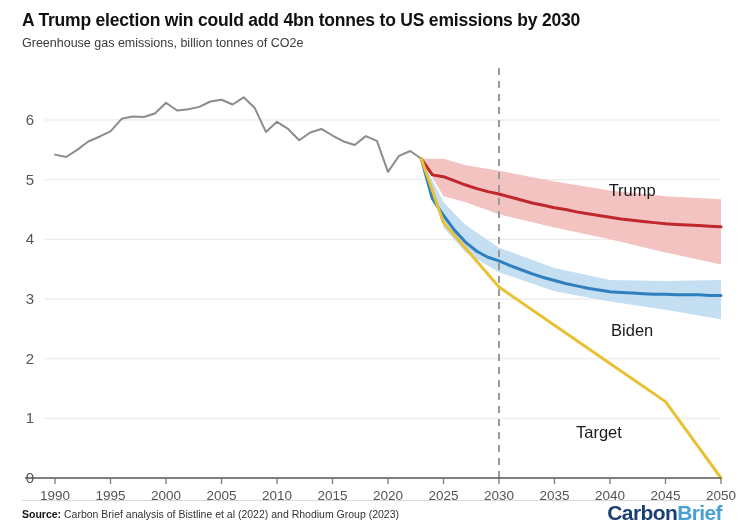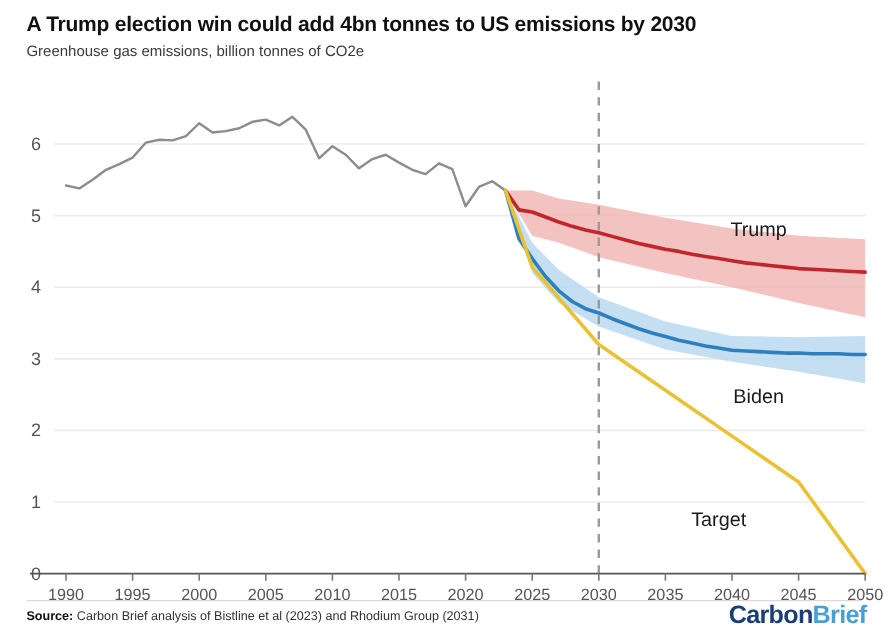--- a/index.html
+++ b/index.html
@@ -153,16 +153,16 @@
         <text x="721" y="500" text-anchor="middle" font-size="13.5" fill="#555">2050</text>
       </g>
     <g id="annots">
         <text x="632.2" y="196.37333333333333" text-anchor="middle" font-size="16.5" fill="#1a1a1a">Trump</text>
         <text x="632.2" y="335.99333333333334" text-anchor="middle" font-size="16.5" fill="#1a1a1a">Biden</text>
         <text x="598.9" y="438.0233333333333" text-anchor="middle" font-size="16.5" fill="#1a1a1a">Target</text>
       </g>
   </svg>
 
   <div class="footer-rule"></div>
-  <div class="source"><b>Source:</b><span> Carbon Brief analysis of Bistline et al (2023) and Rhodium Group (2031)</span></div>
+  <div class="source"><b>Source:</b><span> Carbon Brief analysis of Bistline et al (2022) and Rhodium Group (2023)</span></div>
   <div class="logo"><span class="carbon">Carbon</span><span class="brief">Brief</span></div>
 
 </div>
 
 </body></html>

